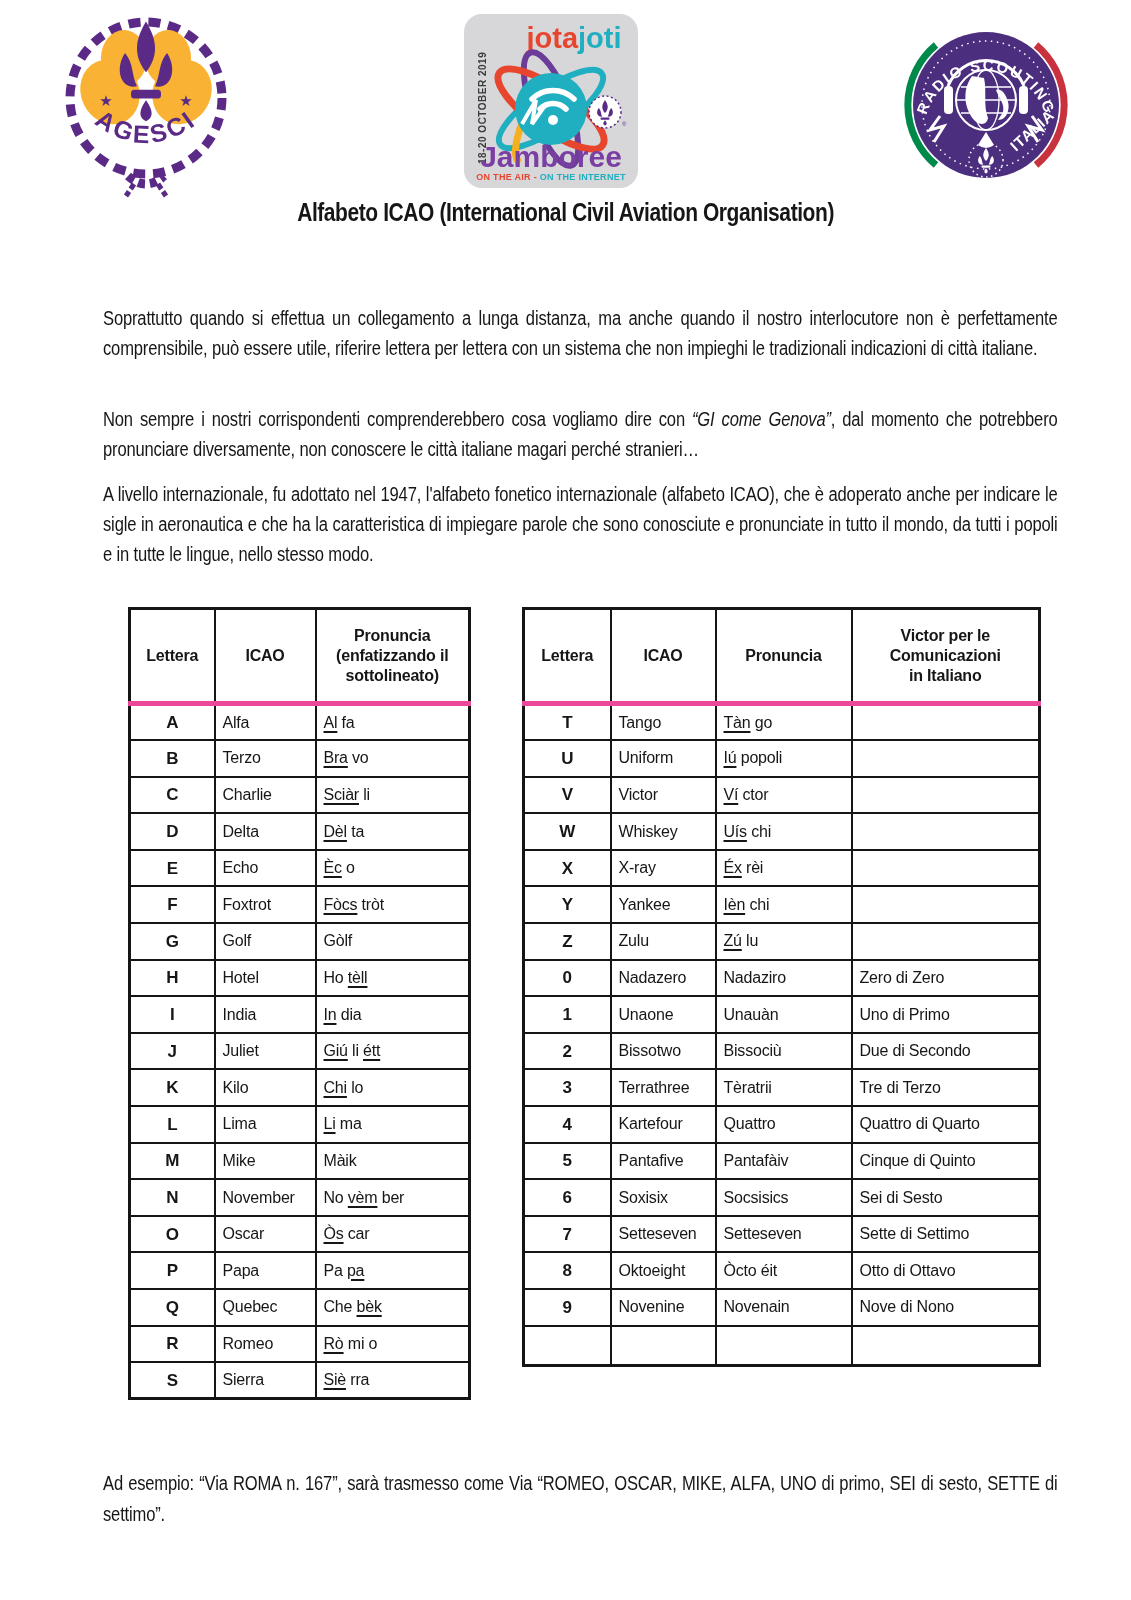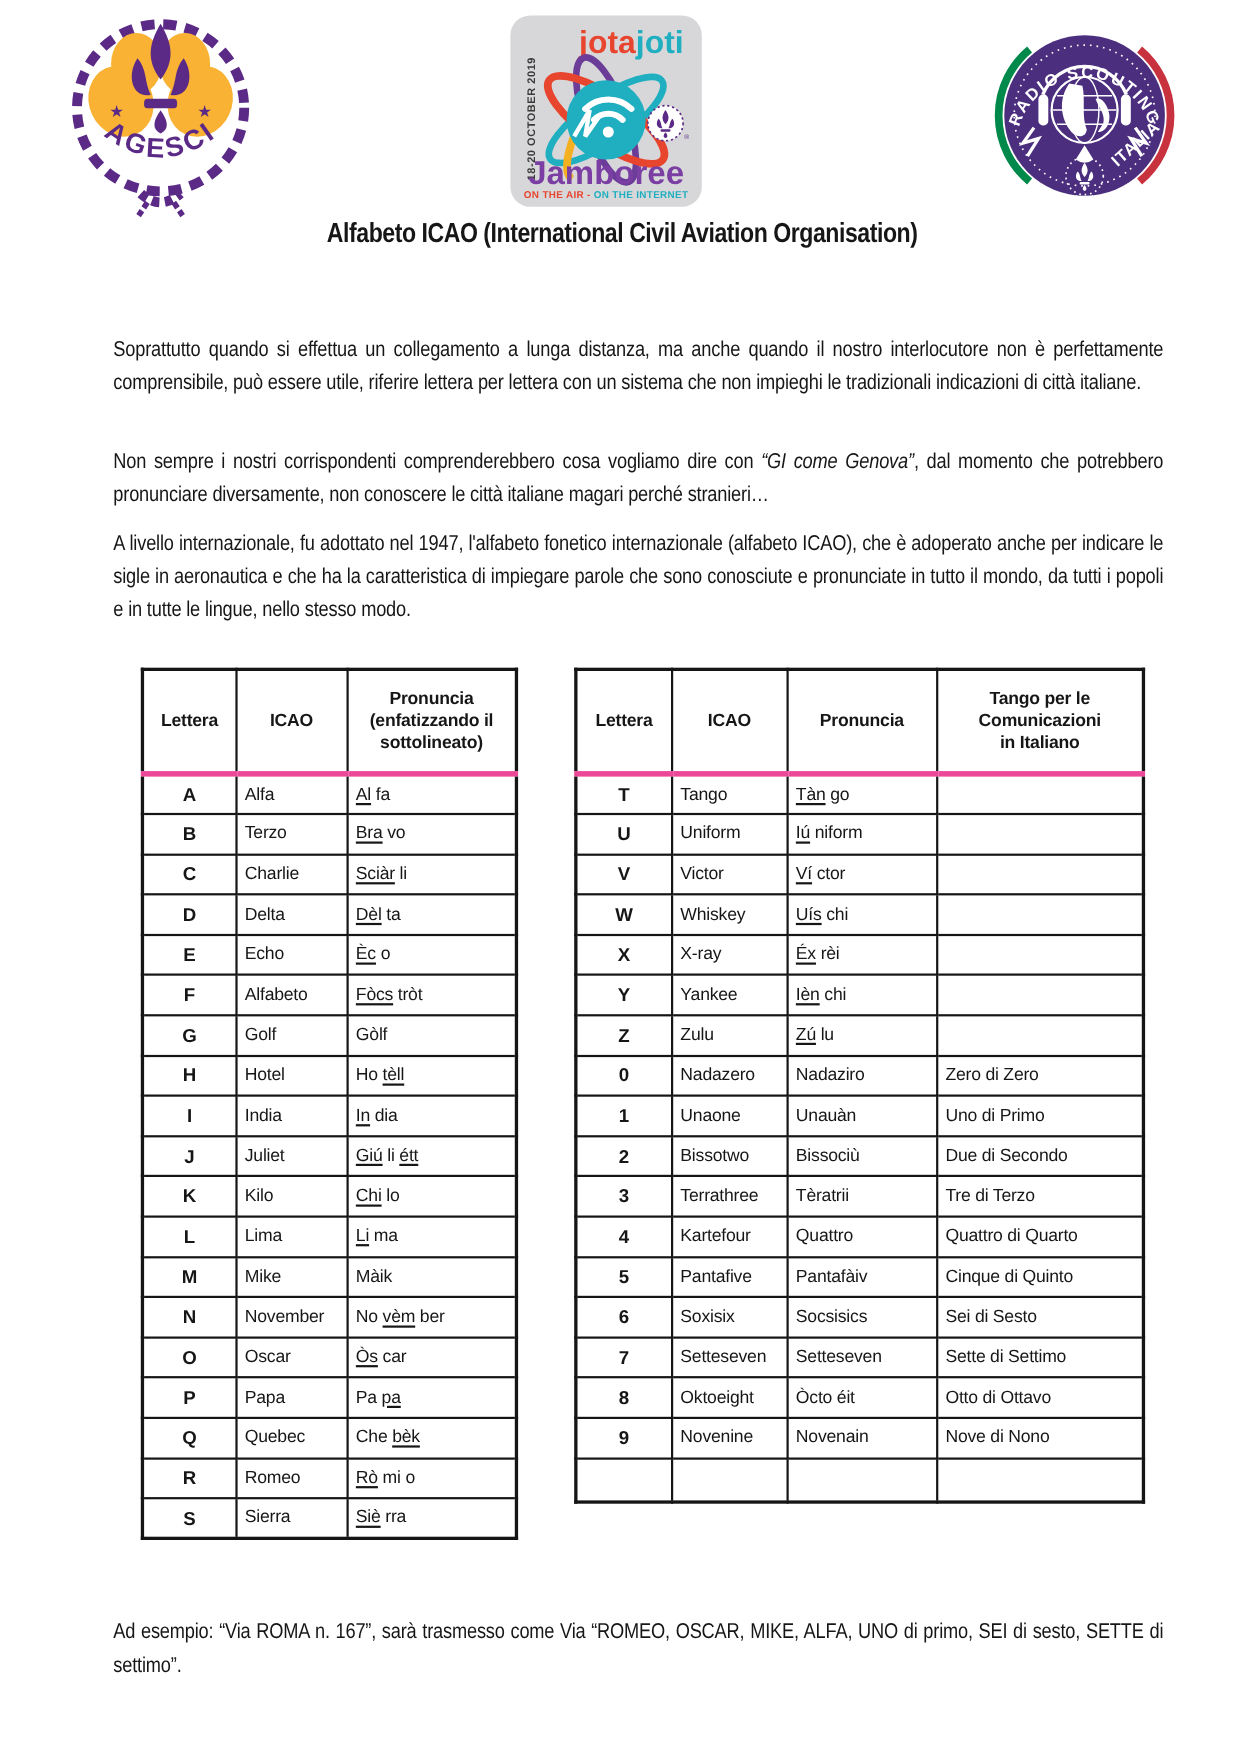--- a/index.html
+++ b/index.html
@@ -190,21 +190,21 @@
           <td>Delta</td>
           <td><span class="u">Dèl</span><span> ta</span></td>
         </tr>
         <tr>
           <td class="letter">E</td>
           <td>Echo</td>
           <td><span class="u">Èc</span><span> o</span></td>
         </tr>
         <tr>
           <td class="letter">F</td>
-          <td>Alfabeto</td>
+          <td>Foxtrot</td>
           <td><span class="u">Fòcs</span><span> tròt</span></td>
         </tr>
         <tr>
           <td class="letter">G</td>
           <td>Golf</td>
           <td><span>Gòlf</span></td>
         </tr>
         <tr>
           <td class="letter">H</td>
           <td>Hotel</td>
@@ -273,36 +273,36 @@
         <col style="width:87px">
         <col style="width:105px">
         <col style="width:136px">
         <col style="width:188px">
       </colgroup>
     <thead>
       <tr class="hdr">
         <th>Lettera</th>
         <th>ICAO</th>
         <th>Pronuncia</th>
-        <th>Tango per le
+        <th>Victor per le
 Comunicazioni
 in Italiano</th>
       </tr>
     </thead>
     <tbody id="right-table-body">
         <tr>
           <td class="letter">T</td>
           <td>Tango</td>
           <td><span class="u">Tàn</span><span> go</span></td>
           <td></td>
         </tr>
         <tr>
           <td class="letter">U</td>
           <td>Uniform</td>
-          <td><span class="u">Iú</span><span> niform</span></td>
+          <td><span class="u">Iú</span><span> popoli</span></td>
           <td></td>
         </tr>
         <tr>
           <td class="letter">V</td>
           <td>Victor</td>
           <td><span class="u">Ví</span><span> ctor</span></td>
           <td></td>
         </tr>
         <tr>
           <td class="letter">W</td>

